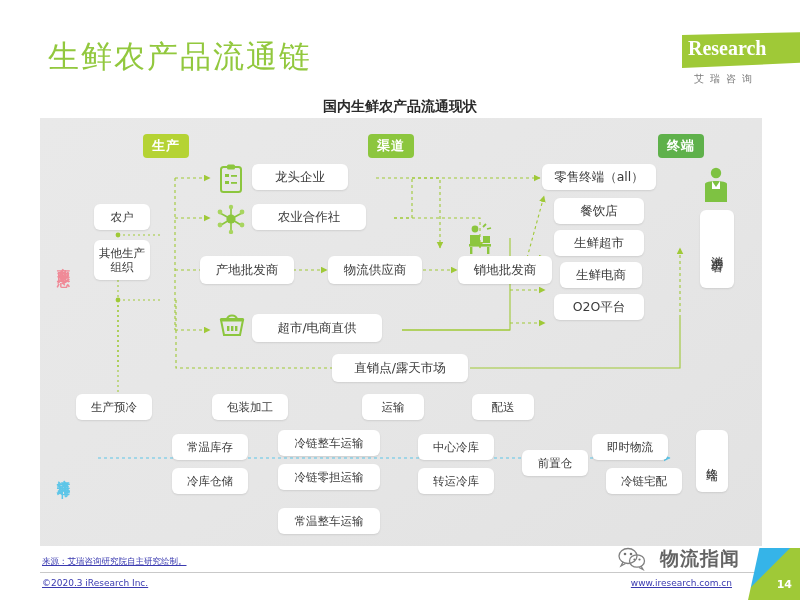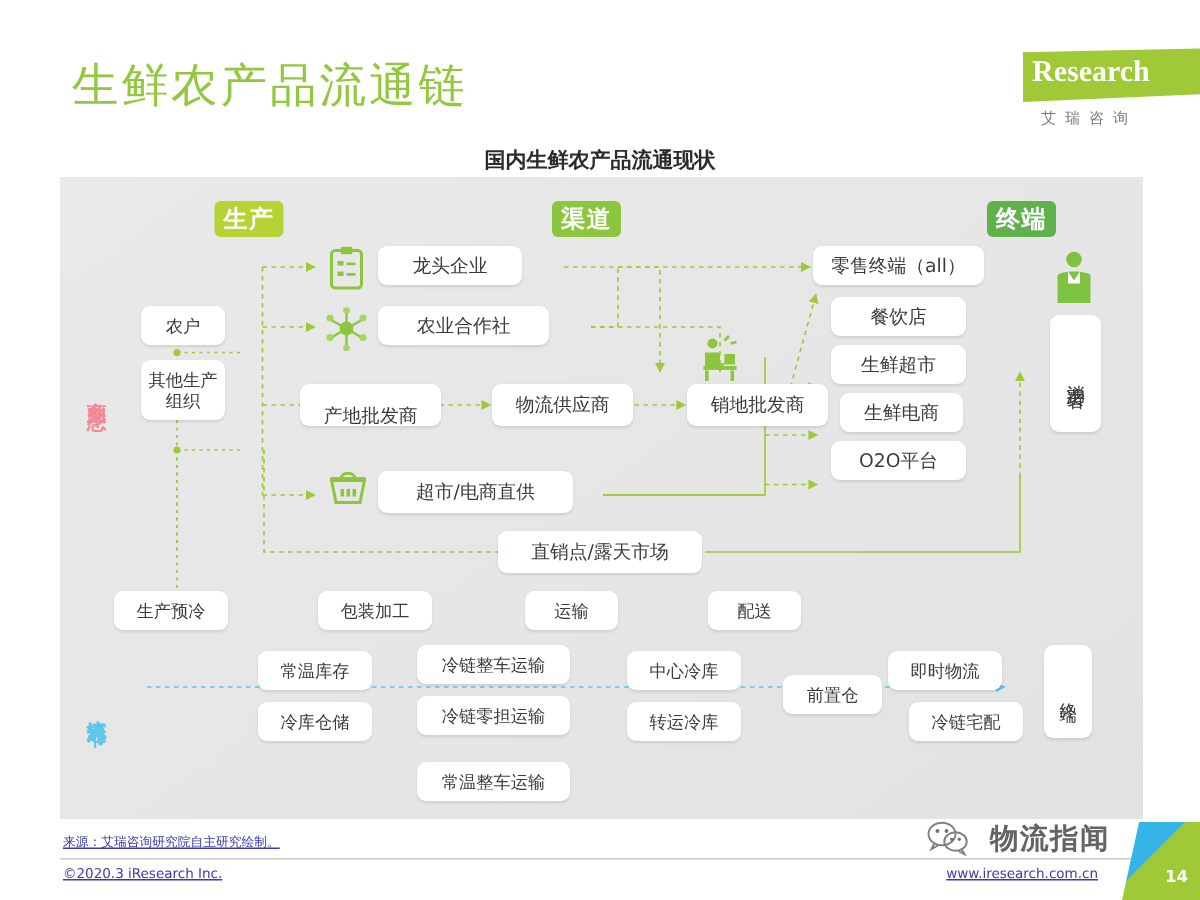--- a/index.html
+++ b/index.html
@@ -49,21 +49,21 @@
 
   
   .panel{
     position:absolute;left:40px;top:118px;width:722px;height:428px;
     background:linear-gradient(145deg,#e9e9e9 0%,#e6e6e6 55%,#e2e2e2 100%);
   }
 
   
   .tab{
     position:absolute;height:24px;border-radius:4px;
-    color:#ffffff;font-size:16px;font-weight:bold;
+    color:#ffffff;font-size:13px;font-weight:bold;
     display:flex;align-items:center;justify-content:center;
     letter-spacing:1px;
   }
 
   
   .sidelabel{
     position:absolute;width:22px;
     font-size:13px;font-weight:bold;line-height:17px;
     text-align:center;
     writing-mode:vertical-rl;text-orientation:upright;
@@ -270,21 +270,21 @@
     <div class="node" style="left:54px;top:122px;width:56px;height:40px;">
       <span>其他生产组织</span>
     </div>
 
     <div class="node big" style="left:212px;top:46px;width:96px;height:26px;">
       <span>龙头企业</span>
     </div>
     <div class="node big" style="left:212px;top:86px;width:114px;height:26px;">
       <span>农业合作社</span>
     </div>
-    <div class="node big" style="left:160px;top:138px;width:94px;height:28px;align-items:flex-end;">
+    <div class="node big" style="left:160px;top:138px;width:94px;height:28px;">
       <span>产地批发商</span>
     </div>
     <div class="node big" style="left:288px;top:138px;width:94px;height:28px;">
       <span>物流供应商</span>
     </div>
     <div class="node big" style="left:418px;top:138px;width:94px;height:28px;">
       <span>销地批发商</span>
     </div>
     <div class="node big" style="left:212px;top:196px;width:130px;height:28px;">
       <span>超市/电商直供</span>
@@ -313,21 +313,21 @@
     <div class="node vert big" style="left:660px;top:92px;width:34px;height:78px;">
       <span>消费者</span>
     </div>
 
     <div class="node" style="left:36px;top:276px;width:76px;height:26px;">
       <span>生产预冷</span>
     </div>
     <div class="node" style="left:172px;top:276px;width:76px;height:26px;">
       <span>包装加工</span>
     </div>
-    <div class="node" style="left:310px;top:276px;width:62px;height:26px;">
+    <div class="node" style="left:322px;top:276px;width:62px;height:26px;">
       <span>运输</span>
     </div>
     <div class="node" style="left:432px;top:276px;width:62px;height:26px;">
       <span>配送</span>
     </div>
 
     <div class="node" style="left:132px;top:316px;width:76px;height:26px;">
       <span>常温库存</span>
     </div>
     <div class="node" style="left:132px;top:350px;width:76px;height:26px;">

